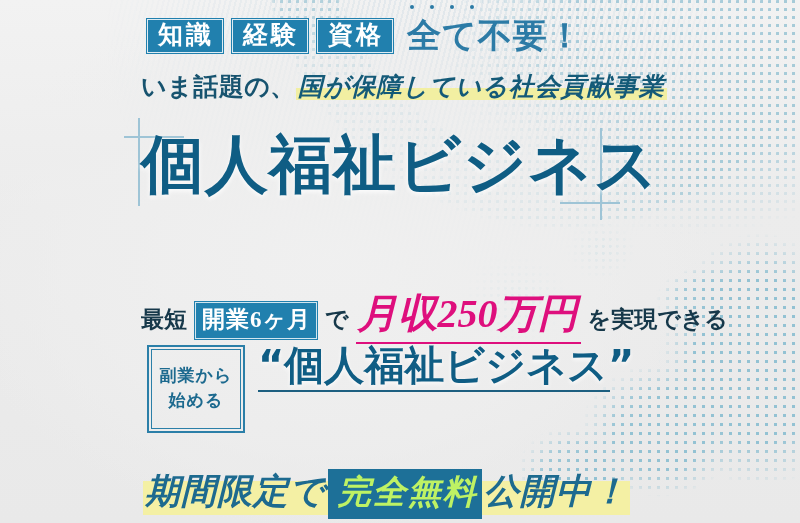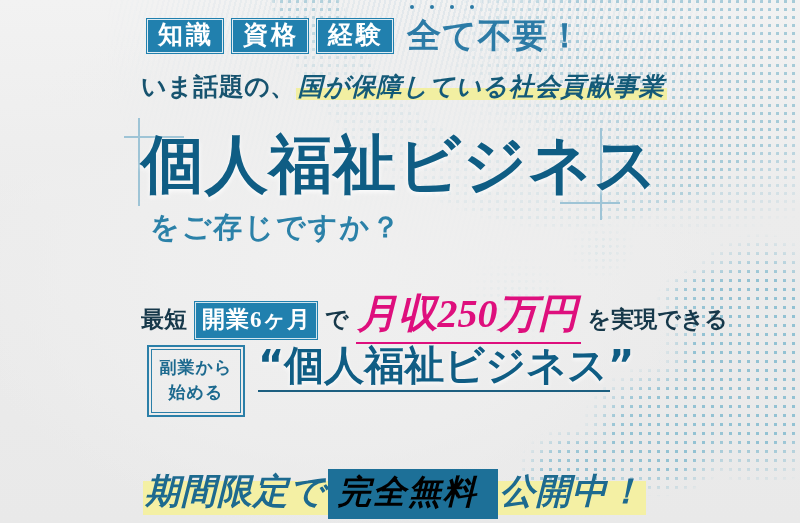--- a/index.html
+++ b/index.html
@@ -159,21 +159,21 @@
   }
   #claim-mid { color:#16384a; }
   #claim-money {
     color:#de0f7d; font-style:italic; font-weight:700; font-size:40px;
     letter-spacing:0px; border-bottom:2px solid #de0f7d; padding:0 3px 1px 2px;
   }
   #claim-post { color:#16384a; }
 
   
   #sub-box {
-    position:absolute; left:147px; top:345px; width:98px; height:72px;
+    position:absolute; left:147px; top:345px; width:98px; height:88px;
     border:2px solid #2b7fa8;
     box-shadow:0 0 0 2px #ededed inset, 0 0 0 3px #2b7fa8 inset;
     display:flex; flex-direction:column; align-items:center; justify-content:center;
     color:#1d6a8f; font-size:17px; font-weight:700; line-height:1.45; letter-spacing:1px;
   }
   #seminar-title {
     position:absolute; left:258px; top:338px;
     font-family:"DejaVu Sans","Liberation Sans",sans-serif;
     font-weight:700; font-size:40px; color:#0f5d84; letter-spacing:0px;
     text-shadow:0 2px 4px rgba(255,255,255,.85);
@@ -185,42 +185,42 @@
   }
 
   
   #line-free { left:143px; top:468px; display:flex; align-items:baseline; }
   #line-free .hl {
     background:linear-gradient(to top,#f4f0a4 0%,#f4f0a4 72%, rgba(244,240,164,0) 72%);
     padding:0 2px;
   }
   .free-txt { font-size:35px; font-weight:700; font-style:italic; color:#1d6a8f; letter-spacing:1px; }
   #free-box {
-    background:#1d7098; color:#000000; font-size:33px; font-weight:700; font-style:italic;
-    padding:1px 20px 4px 10px; letter-spacing:2px;
+    background:#1d7098; color:#bef264; font-size:33px; font-weight:700; font-style:italic;
+    padding:1px 4px 4px 10px; letter-spacing:2px;
   }
 </style>
 </head>
 <body>
 
 <div id="stage">
 
   <div class="bg-layer" id="rays"></div>
   <div class="bg-layer" id="dots-top"></div>
   <div class="bg-layer" id="dots-arc"></div>
   <div class="bg-layer" id="dots-mid"></div>
   <div class="bg-layer" id="dots-right"></div>
   <div class="bg-layer" id="veil"></div>
 
   <div id="content">
 
     <div class="row" id="line-keywords">
       <span class="kw-box">知識</span>
+      <span class="kw-box">経験</span>
       <span class="kw-box">資格</span>
-      <span class="kw-box">経験</span>
       <span id="kw-tail">
         <span id="kw-dots">
             <i></i>
             <i></i>
             <i></i>
             <i></i>
           </span>
         <span>全て不要！</span>
       </span>
     </div>
@@ -232,21 +232,20 @@
     <div class="cross" id="cross-left">
       <span class="v"></span>
         <span class="h"></span>
     </div>
     <div class="cross" id="cross-right">
       <span class="v"></span>
         <span class="h"></span>
     </div>
 
     <div class="row" id="headline">個人福祉ビジネス</div>
-    <div class="row" id="line-sub">をご存じですか？</div>
 
     <div class="row" id="line-claim">
       <span id="claim-pre">最短</span>
       <span id="claim-box">開業6ヶ月</span>
       <span id="claim-mid">で</span>
       <span id="claim-money">月収250万円</span>
       <span id="claim-post">を実現できる</span>
     </div>
 
     <div id="sub-box">

